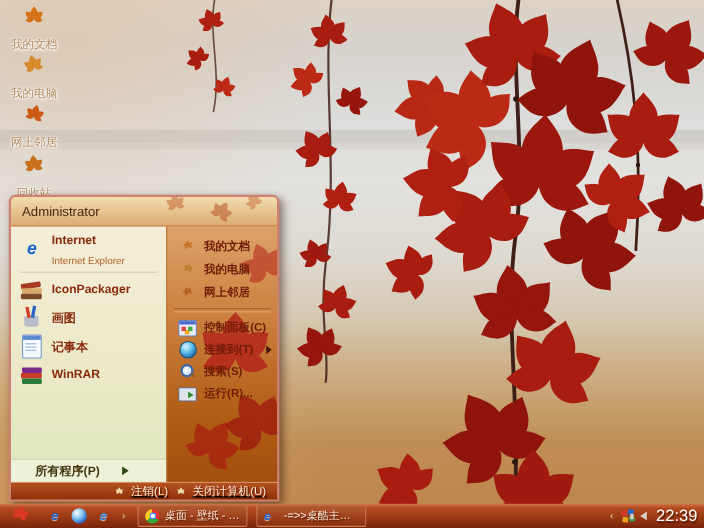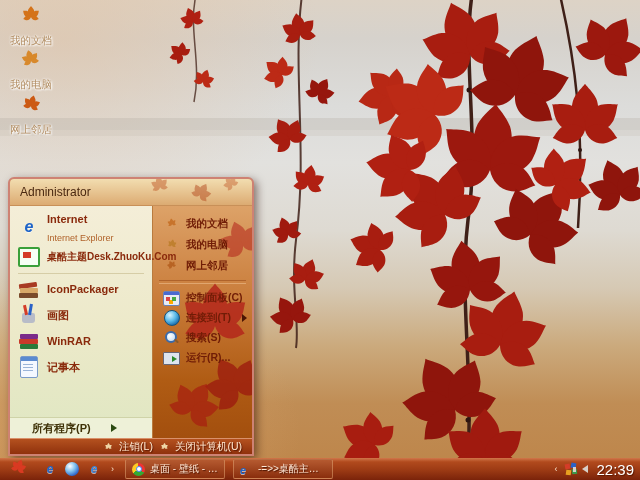--- a/index.html
+++ b/index.html
@@ -38,21 +38,21 @@
   .tri-right{width:0;height:0;border-left:6px solid #2a4a10;border-top:4px solid transparent;
     border-bottom:4px solid transparent;}
   .rv-item{display:flex;align-items:center;height:21px;padding-left:10px;gap:6px;cursor:pointer;position:relative;z-index:2;}
   .rv-label{font-size:10.5px;font-weight:bold;color:#701c06;white-space:nowrap;}
   .rv-sep{height:2px;margin:4px 6px;border-top:1px solid rgba(120,40,0,.35);border-bottom:1px solid rgba(255,220,180,.4);}
   .rv-sys{height:20px;}
   .subarrow{position:absolute;right:5px;width:0;height:0;border-left:5px solid #4a1404;
     border-top:4px solid transparent;border-bottom:4px solid transparent;}
   .ric{width:17px;height:17px;flex:0 0 17px;display:flex;align-items:center;justify-content:center;}
   #sm-bottom{height:16px;background:linear-gradient(180deg,#b4511f,#8d2f0b);border-top:1px solid #d9916a;
-    display:flex;align-items:center;justify-content:flex-end;gap:5px;padding-right:10px;}
+    display:flex;align-items:center;justify-content:flex-end;gap:5px;padding-right:10px;text-decoration:underline;}
   .sb-item{display:flex;align-items:center;gap:4px;cursor:pointer;}
   .sb-label{font-size:10.5px;color:#ffe9d2;text-shadow:1px 1px 1px #5a1800;}
   #sm-right-decor,#sm-header-decor{position:absolute;inset:0;z-index:1;pointer-events:none;}
 
   
   .ie-e{font-size:16px;font-weight:bold;font-style:italic;color:#1e64c8;
     text-shadow:0 1px 0 rgba(255,255,255,.6);line-height:1;}
   .ie-e.small{font-size:12px;}
   .zhuoku-ic{width:18px;height:16px;background:#f6fff4;border:2px solid #3aa03a;border-radius:2px;position:relative;}
   .zhuoku-ic::after{content:"";position:absolute;left:3px;top:3px;width:8px;height:6px;background:#d43c28;}
@@ -210,20 +210,26 @@
       <use href="#leaf5" transform="rotate(165) scale(0.8)" color="#d8892c"></use>
       </svg>
     <span class="dlabel">我的电脑</span>
   </div>
   <div class="dicon" style="top:91px">
     <svg class="dleaf" viewBox="-40 -40 80 80">
       <use href="#leaf5" transform="rotate(195) scale(0.78)" color="#cc5a14"></use>
       </svg>
     <span class="dlabel">网上邻居</span>
   </div>
+  <div class="dicon" style="top:137px">
+    <svg class="dleaf" viewBox="-40 -40 80 80">
+      <use href="#leaf5" transform="rotate(175) scale(0.8)" color="#c8701e"></use>
+      </svg>
+    <span class="dlabel">回收站</span>
+  </div>
 
   <div id="startmenu">
     <div id="sm-header">
       <svg id="sm-header-decor" width="242" height="26">
         <use href="#leaf5" transform="translate(150,8) rotate(170) scale(0.3)" color="#c05a28" opacity="0.5"></use>
         <use href="#leaf5" transform="translate(190,16) rotate(210) scale(0.34)" color="#b34a1e" opacity="0.5"></use>
         <use href="#leaf5" transform="translate(222,6) rotate(140) scale(0.26)" color="#c05a28" opacity="0.45"></use>
       </svg>
       <span class="uname">Administrator</span>
     </div>
@@ -233,26 +239,20 @@
       <div id="sm-left">
         <div class="lv-item two">
           <span class="icbox">
             <span class="ie-e">e</span>
             </span>
           <span>
             <span class="lv-label">Internet</span><br>
             <span class="lv-sub">Internet Explorer</span>
           </span>
         </div>
-        <div class="lv-item">
-          <span class="icbox">
-              <span class="zhuoku-ic"></span>
-            </span>
-          <span class="lv-label" style="font-size:10px">桌酷主题Desk.ZhuoKu.Com</span>
-        </div>
         <div class="lv-sep"></div>
         <div class="lv-item">
           <span class="icbox">
             <span class="books">
                 <i style="left:0;top:3px;width:18px;height:5px;background:#a83a22;transform:rotate(-8deg)"></i>
             <i style="left:1px;top:8px;width:18px;height:5px;background:#d8a868"></i>
             <i style="left:0;top:13px;width:19px;height:5px;background:#7a4a2a"></i>
               </span>
             </span>
           <span class="lv-label">IconPackager</span>
@@ -262,33 +262,33 @@
             <span class="paint-ic">
                 <i style="position:absolute;left:2px;top:8px;width:13px;height:10px;background:#b8bcc8;border-radius:2px 2px 3px 3px;display:block"></i>
             <i style="position:absolute;left:4px;top:0;width:3px;height:10px;background:#d43c28;transform:rotate(-12deg);display:block"></i>
             <i style="position:absolute;left:9px;top:-1px;width:3px;height:11px;background:#2a62c8;transform:rotate(10deg);display:block"></i>
               </span>
             </span>
           <span class="lv-label">画图</span>
         </div>
         <div class="lv-item">
           <span class="icbox">
+              <span class="note-ic"></span>
+            </span>
+          <span class="lv-label">记事本</span>
+        </div>
+        <div class="lv-item">
+          <span class="icbox">
             <span class="books">
                 <i style="left:1px;top:2px;width:18px;height:5px;background:#7a2a8a"></i>
             <i style="left:0;top:7px;width:19px;height:5px;background:#c83a2a"></i>
             <i style="left:1px;top:12px;width:18px;height:5px;background:#2a7a3a"></i>
               </span>
             </span>
           <span class="lv-label">WinRAR</span>
-        </div>
-        <div class="lv-item">
-          <span class="icbox">
-              <span class="note-ic"></span>
-            </span>
-          <span class="lv-label">记事本</span>
         </div>
         <div id="sm-allprog">
           <span class="ap-label">所有程序(P)</span>
           <span class="tri-right"></span>
         </div>
       </div>
 
       <div id="sm-right">
         <svg id="sm-right-decor" width="100" height="232">
           <use href="#leaf5" transform="translate(62,120) rotate(180) scale(1.15)" color="#b3221a" opacity="0.8"></use>

